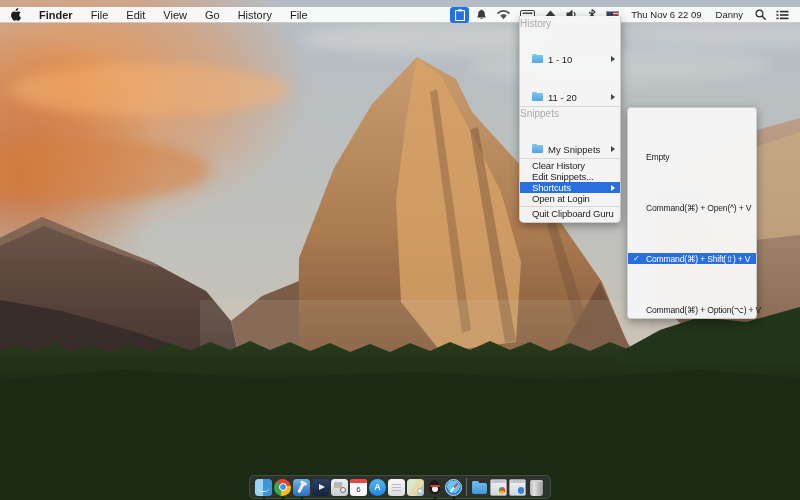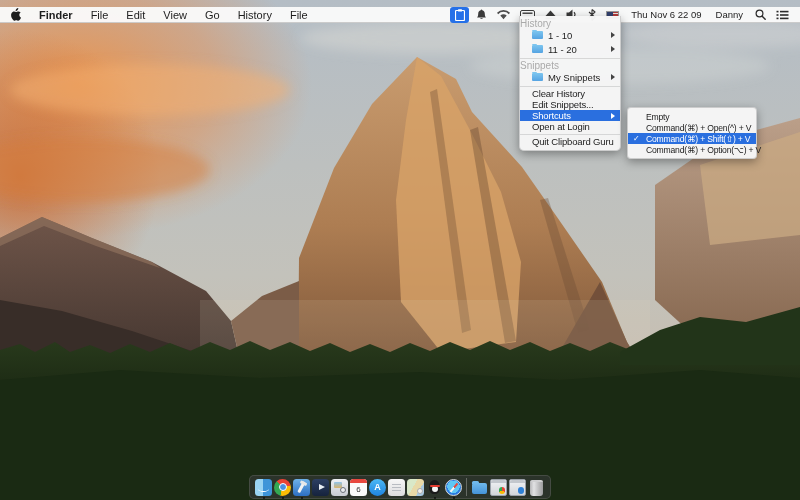--- a/index.html
+++ b/index.html
@@ -29,37 +29,37 @@
 
   
   .dropdown {
     position:absolute; left:519px; top:16px; width:102px; z-index:60;
     background:rgba(246,246,246,0.97); border:1px solid rgba(0,0,0,0.16);
     border-top:none; border-radius:0 0 5px 5px;
     box-shadow:0 3px 10px rgba(0,0,0,0.35);
     padding:2px 0 3px 0; color:#222;
   }
   .m-header { height:10px; display:flex; align-items:center; font-size:10px; color:#aaa; }
-  .m-folder-row { height:14px; display:flex; align-items:center; padding-left:12px; font-size:9.5px; position:relative; }
+  .m-folder-row { height:14px; display:flex; align-items:center; padding-left:12px; font-size:9.5px; position:relative;margin-top:24px; }
   .m-row { height:11px; display:flex; align-items:center; padding-left:12px; font-size:9.5px; letter-spacing:-0.15px; position:relative; white-space:nowrap; }
   .m-sep { height:1px; background:rgba(0,0,0,0.12); margin:1.5px 0; }
   .folder-ico { width:11px; height:8px; background:linear-gradient(#7cc5ef,#55a3e2); border-radius:1px; margin-right:5px; position:relative; flex:none; }
   .folder-ico::before { content:""; position:absolute; top:-1.5px; left:0; width:4.5px; height:1.5px; background:#7cc5ef; border-radius:1px 1px 0 0; }
   .arr { margin-left:auto; margin-right:5px; width:0; height:0; border-left:4px solid #444; border-top:3px solid transparent; border-bottom:3px solid transparent; }
   .m-row.highlight { background:#2a6fdf; color:#fff; }
   .m-row.highlight .arr { border-left-color:#fff; }
 
   
   .submenu {
     position:absolute; left:627px; top:107px; width:130px; z-index:61;
     background:rgba(246,246,246,0.97); border:1px solid rgba(0,0,0,0.16);
     border-radius:4px; box-shadow:0 3px 10px rgba(0,0,0,0.35);
     padding:3px 0; color:#222;
   }
-  .sm-row { height:11px; display:flex; align-items:center; padding:0 0 0 18px; font-size:8.6px; letter-spacing:-0.2px; white-space:nowrap; position:relative; }
+  .sm-row { height:11px; display:flex; align-items:center; padding:0 0 0 18px; font-size:8.6px; letter-spacing:-0.2px; white-space:nowrap; position:relative;margin-top:40px; }
   .sm-row .check { position:absolute; left:5px; font-size:8px; }
   .sm-row.highlight { background:#2a6fdf; color:#fff; }
 
   
   .dock {
     position:absolute; bottom:1px; left:50%; transform:translateX(-50%); z-index:40;
     height:24px; display:flex; align-items:center; padding:2px 4px;
     background:rgba(58,58,62,0.55); border:1px solid rgba(255,255,255,0.12);
     border-radius:5px;
   }

